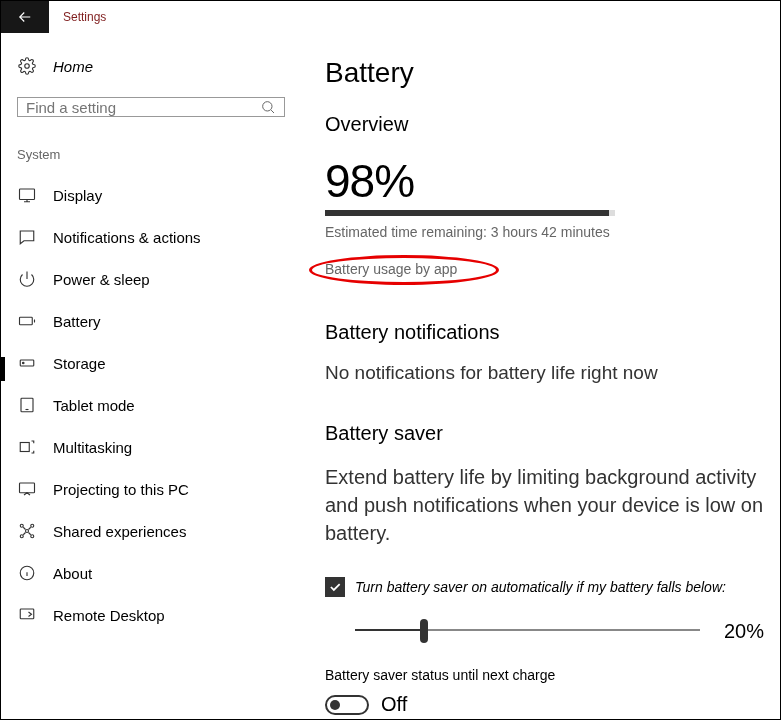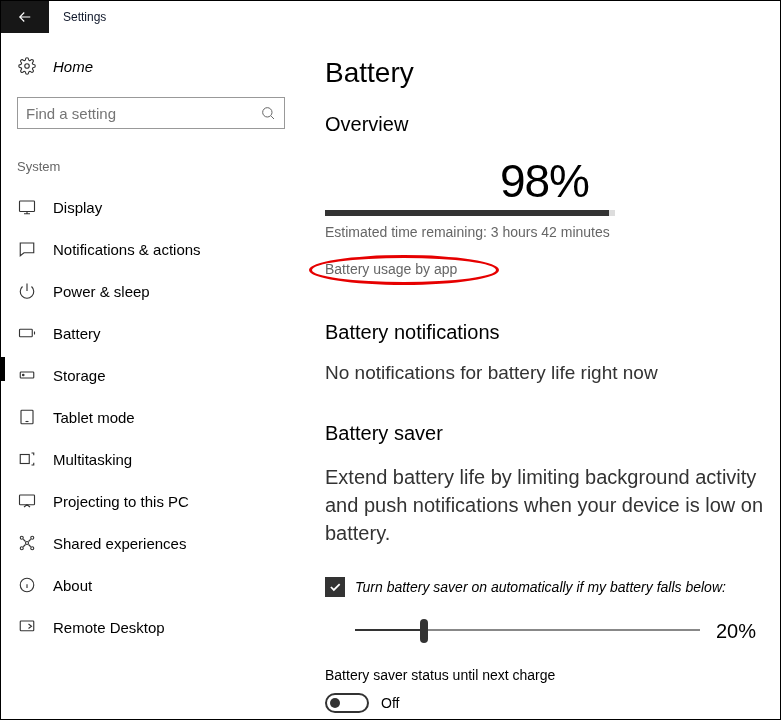--- a/index.html
+++ b/index.html
@@ -1,44 +1,44 @@
 <!DOCTYPE html>
 <html><head>
 <meta charset="utf-8">
 <style>
 * { margin: 0; padding: 0; box-sizing: border-box; font-family: "Segoe UI", Arial, sans-serif; }
 body { width: 781px; height: 720px; background: #fff; border: 1px solid #000; overflow: hidden; position: relative; }
 
 .titlebar { display: flex; align-items: center; height: 32px; }
 .back-btn { width: 48px; height: 32px; background: #171717; display: flex; align-items: center; justify-content: center; }
 .back-btn svg { stroke: #fff; }
-.title { margin-left: 14px; font-size: 12px; color: #0f172a; }
+.title { margin-left: 14px; font-size: 12px; color: #7f1d1d; }
 
 .content { display: flex; height: calc(100% - 32px); }
 .sidebar { width: 300px; padding: 18px 16px 0 16px; }
 .home-item { display: flex; align-items: center; padding: 6px 0; margin-bottom: 16px; font-style: italic; }
 .home-item .icon { width: 20px; display: flex; align-items: center; justify-content: center; }
 .home-item .label { margin-left: 16px; font-size: 15px; }
 
-.search-box { display: flex; align-items: center; border: 1px solid #999; height: 32px; padding: 0 8px; margin-bottom: 30px; }
+.search-box { display: flex; align-items: center; border: 1px solid #999; height: 20px; padding: 0 8px; margin-bottom: 30px; }
 .search-box input { flex: 1; border: none; outline: none; font-size: 15px; color: #666; background: transparent; }
 .search-icon { width: 16px; height: 16px; }
 
 .section-header { font-size: 13px; color: #666; margin-bottom: 12px; }
 
 .nav-item { display: flex; align-items: center; padding: 12px 0; }
 .nav-item .icon { width: 20px; display: flex; align-items: center; justify-content: center; color: #333; }
 .nav-item .label { margin-left: 16px; font-size: 15px; }
 .nav-item.active { position: relative; }
 .active-marker { position: absolute; left: 0; top: 356px; width: 4px; height: 24px; background: #000; }
 
 .main { flex: 1; padding: 24px 16px 0 24px; overflow-y: auto; }
 .page-title { font-size: 28px; font-weight: 400; margin-bottom: 24px; }
 .subhead { font-size: 20px; font-weight: 400; margin-bottom: 18px; }
-.percent { font-size: 46px; font-weight: 300; margin-bottom: 2px; letter-spacing: -1px; text-align: center; }
+.percent { font-size: 46px; font-weight: 300; margin-bottom: 2px; letter-spacing: -1px; }
 .progress { width: 290px; height: 6px; background: #ddd; margin-bottom: 8px; position: relative; }
 .progress-fill { height: 100%; background: #333; }
 .estimate { font-size: 14px; color: #666; margin-bottom: 20px; }
 
 .link-wrap { position: relative; display: inline-block; margin-bottom: 44px; }
 .link-text { font-size: 14px; color: #666; position: relative; z-index: 2; }
 .red-ellipse { position: absolute; border: 3px solid #e60000; border-radius: 50%; width: 190px; height: 30px; left: -16px; top: -6px; z-index: 1; }
 
 .sub-title { font-size: 20px; font-weight: 400; margin-bottom: 18px; }
 .body-text { font-size: 19px; color: #333; margin-bottom: 38px; }
@@ -47,27 +47,27 @@
 .check-row { display: flex; align-items: center; margin-bottom: 22px; }
 .checkbox { width: 20px; height: 20px; background: #333; display: flex; align-items: center; justify-content: center; margin-right: 10px; }
 .check-mark { stroke: #fff; }
 .check-label { font-size: 14px; font-style: italic; }
 
 .slider-row { display: flex; align-items: center; margin-bottom: 24px; }
 .slider { flex: 1; position: relative; height: 24px; margin-left: 30px; margin-right: 16px; }
 .slider-track { position: absolute; left: 0; right: 0; top: 10px; height: 2px; background: #888; }
 .slider-track.filled { background: #333; width: 20%; }
 .slider-thumb { position: absolute; left: 20%; top: 0; width: 8px; height: 24px; background: #333; border-radius: 4px; transform: translateX(-50%); }
-.slider-value { font-size: 20px; min-width: 48px; }
+.slider-value { font-size: 20px; min-width: 48px; text-align: right; }
 
 .status-label { font-size: 14px; margin-bottom: 10px; }
 .toggle-row { display: flex; align-items: center; }
 .toggle { width: 44px; height: 20px; border: 2px solid #333; border-radius: 10px; position: relative; margin-right: 12px; }
 .toggle-knob { width: 10px; height: 10px; background: #333; border-radius: 50%; position: absolute; left: 3px; top: 3px; }
-.toggle-text { font-size: 14px; }
+.toggle-text { font-size: 20px; }
 </style>
 </head>
 <body>
 
 <div class="titlebar">
   <div class="back-btn">
     <svg width="18" height="18" viewBox="0 0 24 24" fill="none" stroke-width="1.5">
         <path d="M19 12H5M11 6l-6 6 6 6"></path>
       </svg>
   </div>

